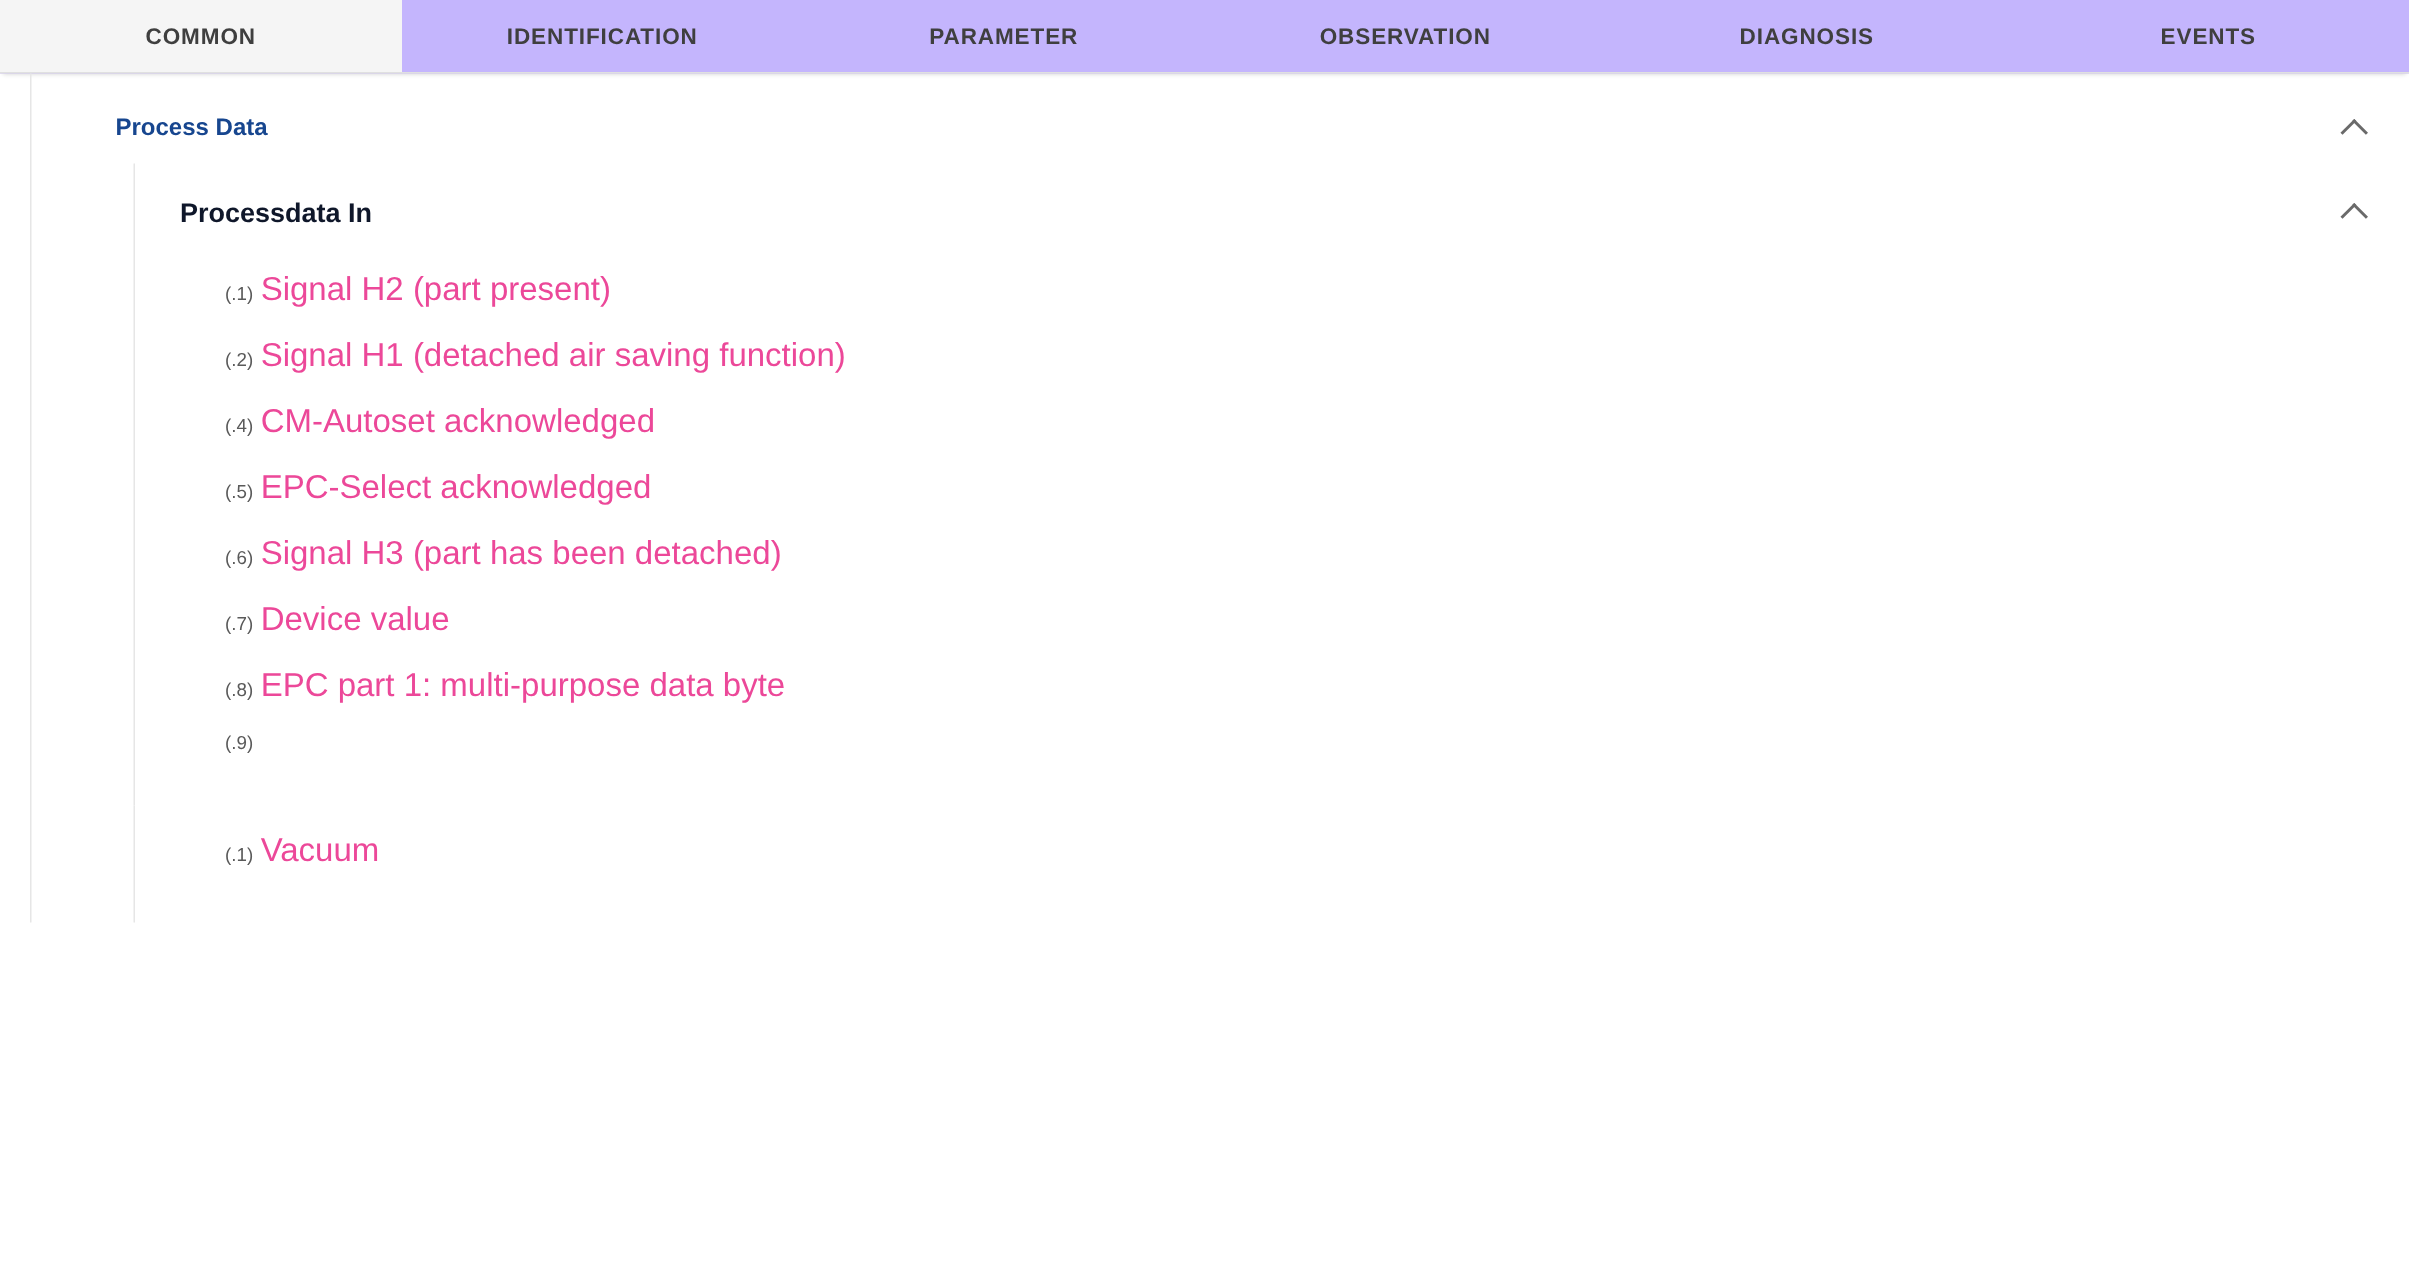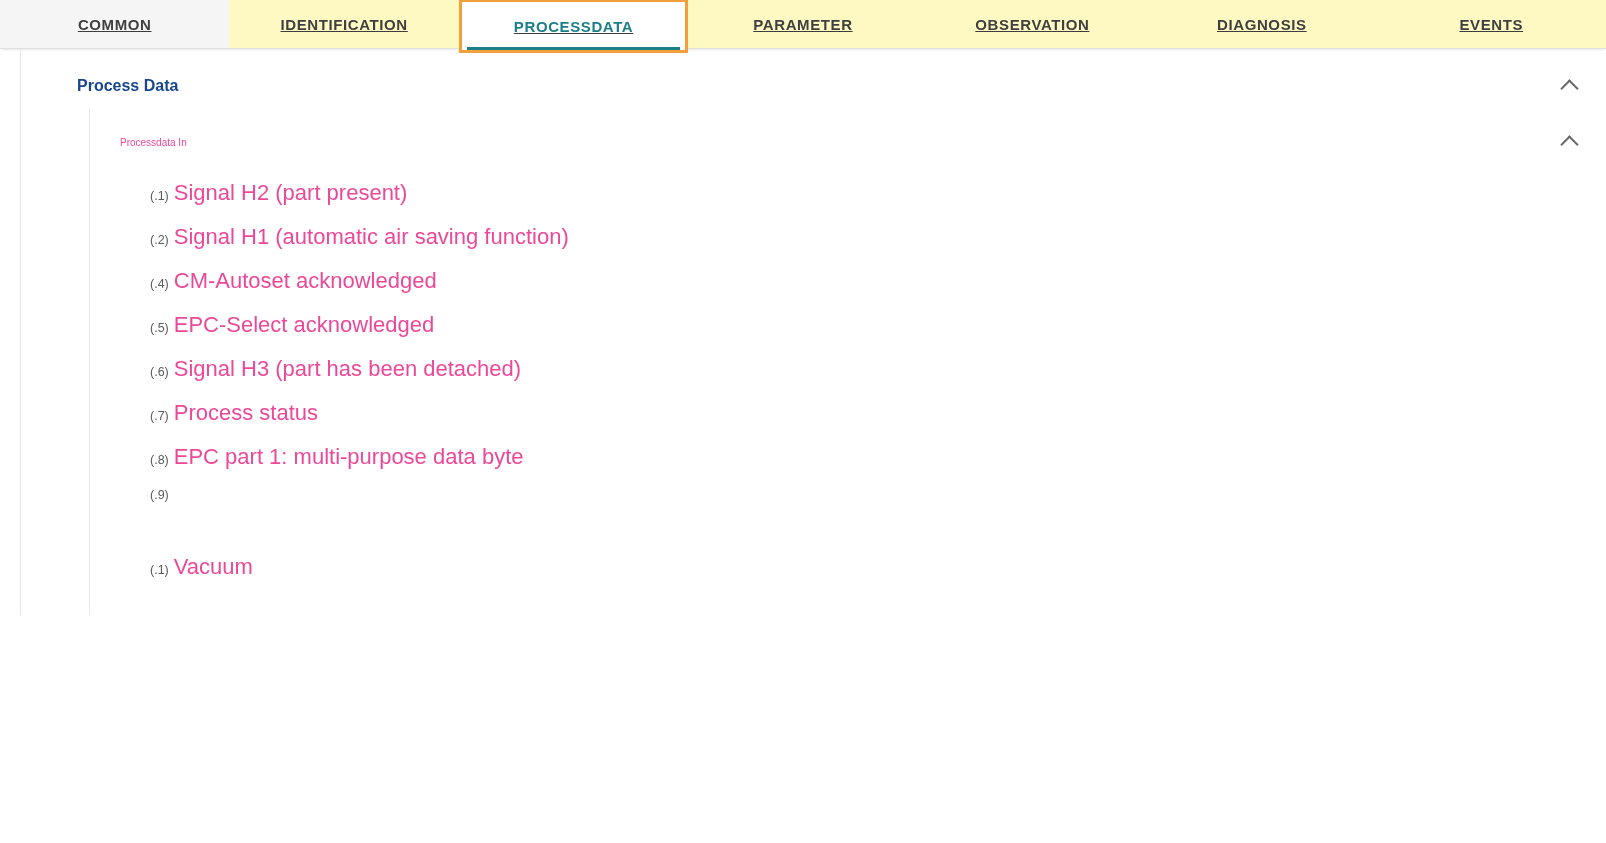--- a/index.html
+++ b/index.html
@@ -14,24 +14,23 @@
     color: #3c3c3c;
     overflow: hidden;
   }
 
   
   .tabbar {
     position: relative;
     display: flex;
     align-items: stretch;
     height: 48px;
-    background: #fef9c3;
+    background: #c4b5fd;
     border-bottom: 1px solid #e0e0e0;
     box-shadow: 0 2px 3px -2px rgba(0,0,0,0.18);
-    text-decoration: underline;
   }
   .tab {
     flex: 1 1 0;
     display: flex;
     align-items: center;
     justify-content: center;
     font-size: 15px;
     font-weight: bold;
     letter-spacing: 0.6px;
     color: #3f3f3f;
@@ -92,23 +91,23 @@
     border-left: 1px solid #e6e6e6;
   }
   .subsection-header {
     display: flex;
     align-items: center;
     justify-content: space-between;
     padding: 22px 24px 10px 30px;
     cursor: pointer;
   }
   .subsection-title {
-    font-size: 10px;
-    font-weight: normal;
-    color: #ec4899;
+    font-size: 18px;
+    font-weight: bold;
+    color: #0f172a;
   }
   .item-list {
     padding: 8px 0 26px 0;
   }
   .item {
     display: flex;
     align-items: baseline;
     padding: 9px 0 9px 60px;
     font-size: 17px;
     color: #3c3c3c;
@@ -148,24 +147,20 @@
 </head>
 <body>
 
 <div class="tabbar">
   <div class="tab first">
     <span>COMMON</span>
   </div>
   <div class="tab">
     <span>IDENTIFICATION</span>
   </div>
-  <div class="tab active focus-ring">
-    <span>PROCESSDATA</span>
-    <span class="underline"></span>
-  </div>
   <div class="tab">
     <span>PARAMETER</span>
   </div>
   <div class="tab">
     <span>OBSERVATION</span>
   </div>
   <div class="tab">
     <span>DIAGNOSIS</span>
   </div>
   <div class="tab">
@@ -187,37 +182,37 @@
         <span class="subsection-title">Processdata In</span>
         <span class="chevron"></span>
       </div>
       <div class="item-list">
         <div class="item">
           <span class="item-index">(.1)</span>
           <span class="item-label">Signal H2 (part present)</span>
         </div>
         <div class="item">
           <span class="item-index">(.2)</span>
-          <span class="item-label">Signal H1 (automatic air saving function)</span>
+          <span class="item-label">Signal H1 (detached air saving function)</span>
         </div>
         <div class="item">
           <span class="item-index">(.4)</span>
           <span class="item-label">CM-Autoset acknowledged</span>
         </div>
         <div class="item">
           <span class="item-index">(.5)</span>
           <span class="item-label">EPC-Select acknowledged</span>
         </div>
         <div class="item">
           <span class="item-index">(.6)</span>
           <span class="item-label">Signal H3 (part has been detached)</span>
         </div>
         <div class="item">
           <span class="item-index">(.7)</span>
-          <span class="item-label">Process status</span>
+          <span class="item-label">Device value</span>
         </div>
         <div class="item">
           <span class="item-index">(.8)</span>
           <span class="item-label">EPC part 1: multi-purpose data byte</span>
         </div>
         <div class="item">
           <span class="item-index">(.9)</span>
         </div>
       </div>
     </div>

